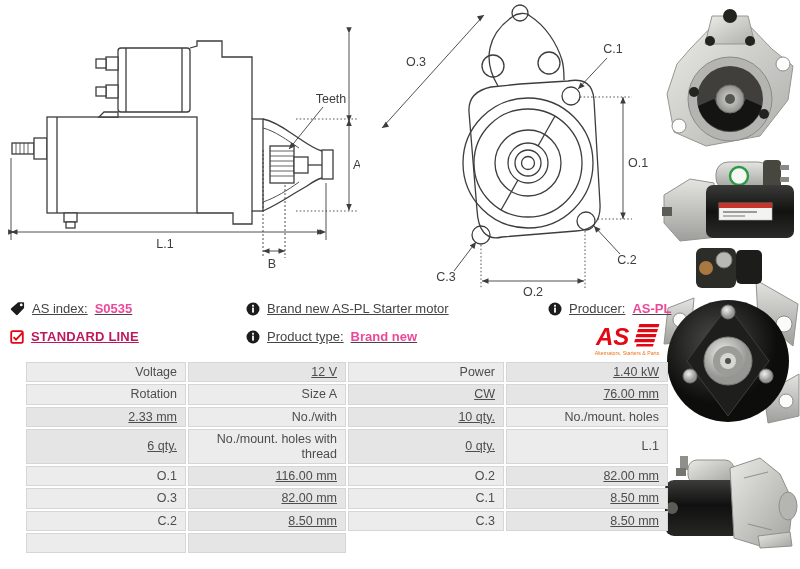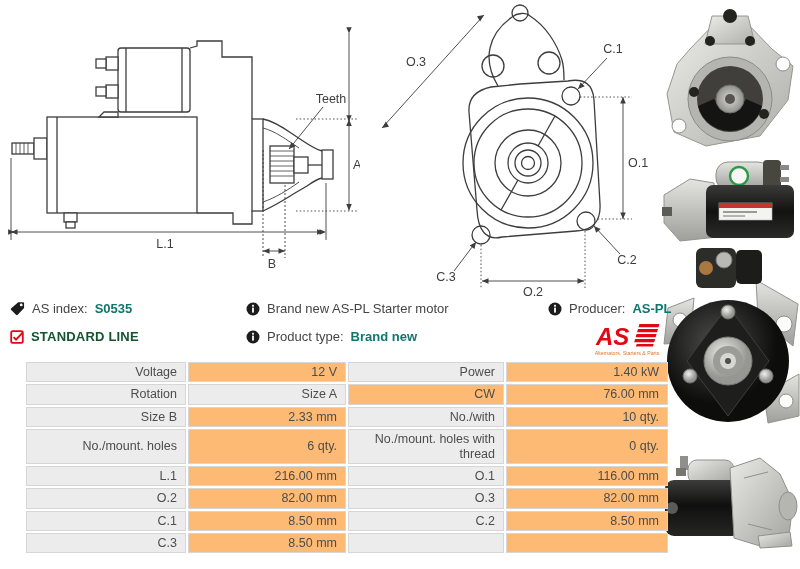--- a/index.html
+++ b/index.html
@@ -8,31 +8,31 @@
   .page { position:absolute; inset:0; width:800px; height:569px; background:#fff; }
 
   .drawing { position:absolute; top:0; }
   #side-view { left:0; }
   #front-view { left:360px; }
 
   .photos { position:absolute; left:660px; top:0; width:140px; height:569px; }
   .photo { position:absolute; left:0; width:140px; }
 
   .info { position:absolute; left:0; top:296px; width:660px; height:64px; font-size:13px; z-index:5; background:transparent; }
-  .info-item { position:absolute; display:flex; align-items:center; gap:7px; white-space:nowrap; color:#454545; }
-  .info-item b { color:#0f766e; font-weight:700; }
-  .standard { color:#14532d; font-weight:700; letter-spacing:.2px; }
+  .info-item { position:absolute; display:flex; align-items:center; gap:7px; white-space:nowrap; color:#454545;text-decoration:underline; }
+  .info-item b { color:#ec4899; font-weight:700; }
+  .standard { color:#be185d; font-weight:700; letter-spacing:.2px; }
   .icn { flex:0 0 auto; display:block; }
 
   .spec { position:absolute; left:10px; top:362px; width:644px; z-index:6;
     display:grid; grid-template-columns:160px 158px 156px 162px; gap:2px; font-size:12.5px;padding-left:16px; }
   .cell { border:1px solid #d6d6d6; min-height:20px; padding:2px 8px; line-height:1.15;
     display:flex; align-items:center; justify-content:flex-end; text-align:right; color:#4d4d4d; }
   .cell.lab { background:#ececec; }
-  .cell.val { background:#fdba74; }
+  .cell.val { background:#e5e5e5;text-decoration:underline; }
 
   svg text { font-family:"Liberation Sans", sans-serif; }
   .dim { fill:#3d3d3d; font-size:12.5px; }
 </style>
 </head>
 <body>
 
 <div class="page">
 
   <svg id="side-view" class="drawing" width="360" height="292" viewBox="0 0 360 292">
@@ -337,32 +337,30 @@
     <div class="cell lab">Voltage</div>
     <div class="cell val">12 V</div>
     <div class="cell lab">Power</div>
     <div class="cell val">1.40 kW</div>
 
     <div class="cell lab">Rotation</div>
     <div class="cell lab">Size A</div>
     <div class="cell val">CW</div>
     <div class="cell val">76.00 mm</div>
 
-    <div class="cell lab">Size B</div>
     <div class="cell val">2.33 mm</div>
     <div class="cell lab">No./with</div>
     <div class="cell val">10 qty.</div>
 
     <div class="cell lab">No./mount. holes</div>
     <div class="cell val">6 qty.</div>
     <div class="cell lab">No./mount. holes with thread</div>
     <div class="cell val">0 qty.</div>
 
     <div class="cell lab">L.1</div>
-    <div class="cell val">216.00 mm</div>
     <div class="cell lab">O.1</div>
     <div class="cell val">116.00 mm</div>
 
     <div class="cell lab">O.2</div>
     <div class="cell val">82.00 mm</div>
     <div class="cell lab">O.3</div>
     <div class="cell val">82.00 mm</div>
 
     <div class="cell lab">C.1</div>
     <div class="cell val">8.50 mm</div>

